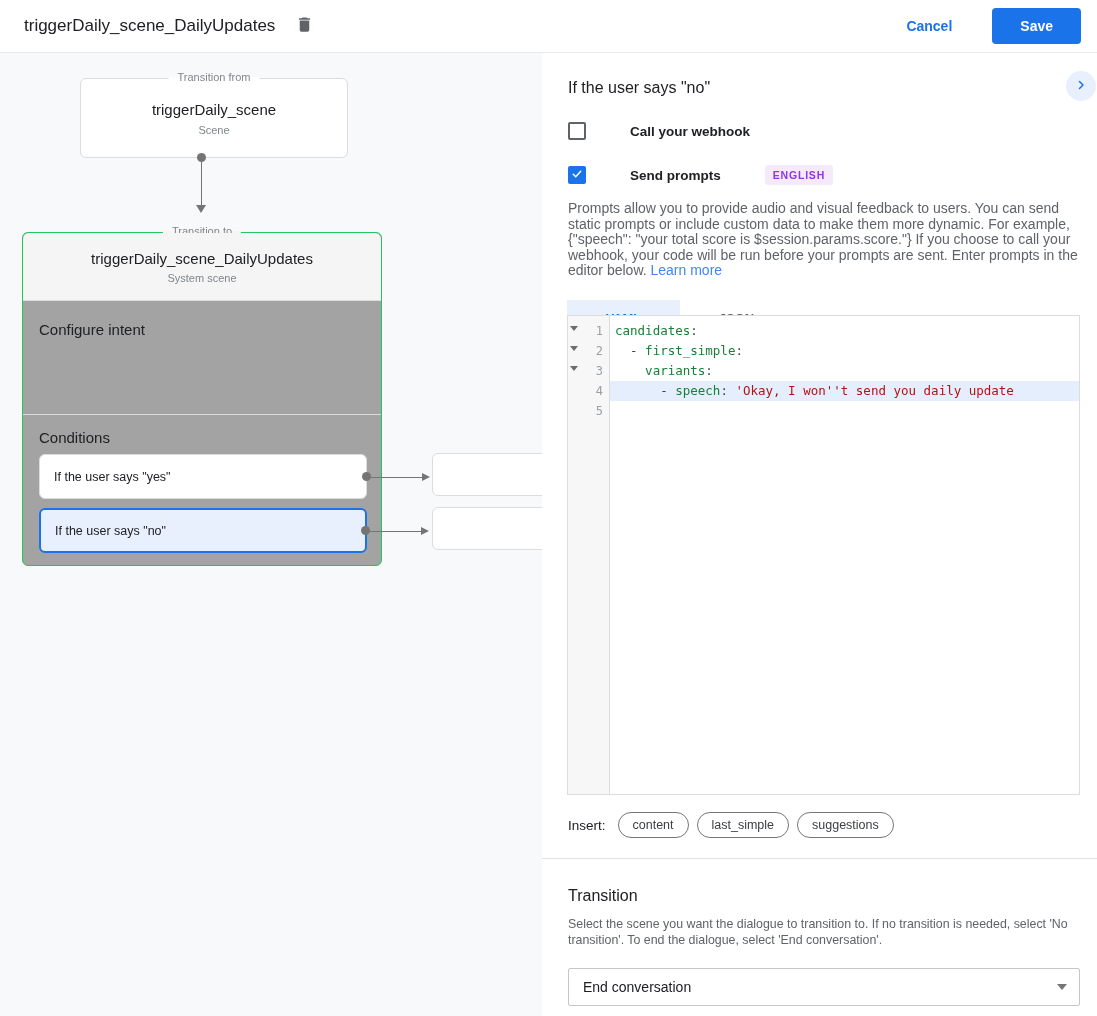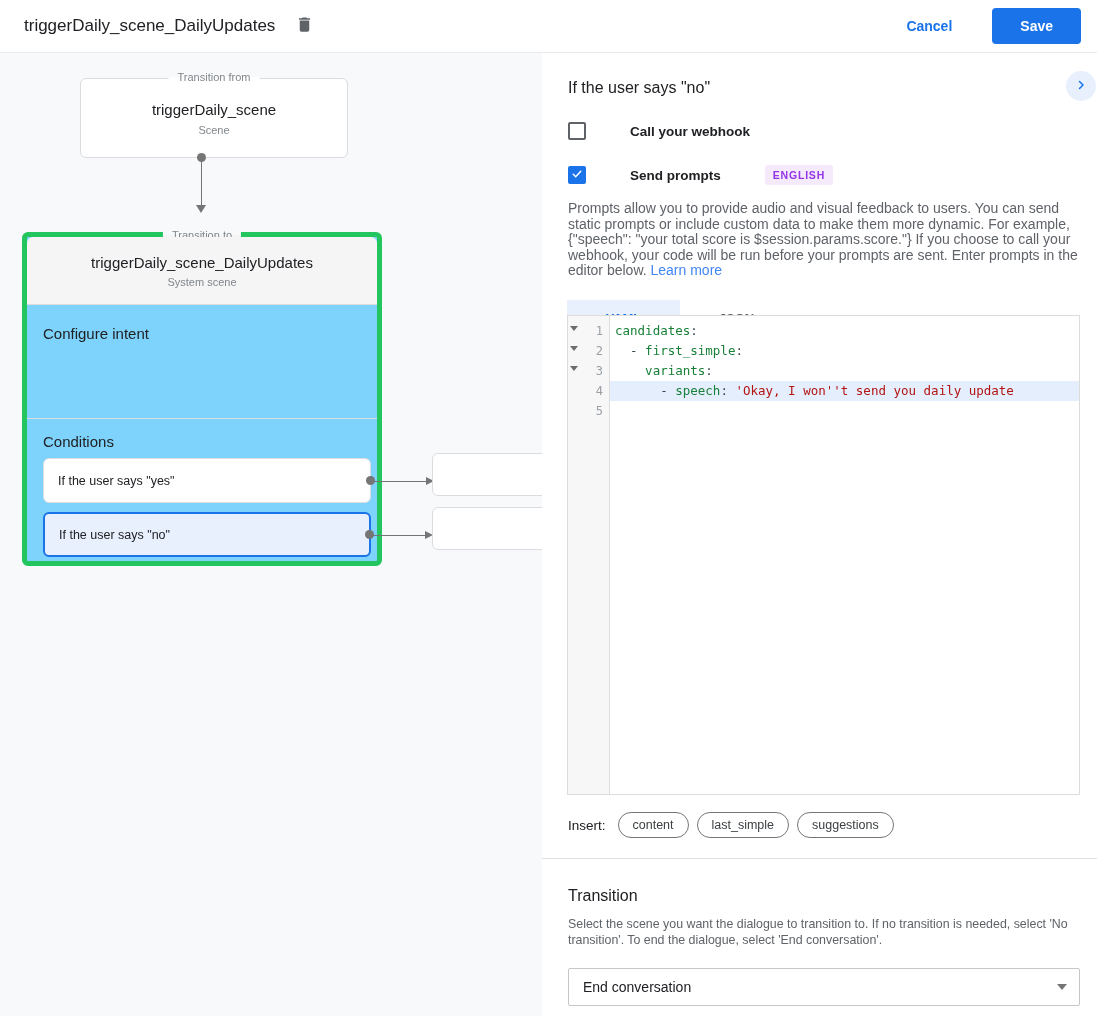--- a/index.html
+++ b/index.html
@@ -25,22 +25,22 @@
     justify-content:center; gap:6px; cursor:pointer; }
   .from-node .legend { background:linear-gradient(#f8f9fa 50%, #ffffff 50%); }
   .node-title { font-size:15px; color:#202124; }
   .node-sub { font-size:11px; color:#80868b; }
 
   .vconn { position:absolute; left:196px; top:100px; width:10px; height:112px; }
   .vconn .dot { position:absolute; left:0.5px; top:0; width:9px; height:9px; border-radius:50%; background:#757575; }
   .vconn .line { position:absolute; left:4.5px; top:8px; width:1.5px; height:44px; background:#757575; }
   .vconn .arrow { position:absolute; left:0; top:52px; border-left:5px solid transparent; border-right:5px solid transparent; border-top:8px solid #757575; }
 
-  .to-card { position:absolute; left:22px; top:179px; width:360px; height:334px; background:#7dd3fc;
-    border:5px solid #22c55e; border-radius:6px; }
+  .to-card { position:absolute; left:22px; top:179px; width:360px; height:334px; background:#a3a3a3;
+    border:1px solid #22c55e; border-radius:6px; }
   .to-card .legend { background:linear-gradient(#f8f9fa 50%, #f5f5f6 50%); }
   .to-card-header { position:absolute; left:0; top:0; width:100%; height:68px; background:#f5f5f6;
     border-bottom:1px solid #dadce0; border-radius:6px 6px 0 0; display:flex; flex-direction:column;
     align-items:center; justify-content:center; gap:5px; }
   .sec-label { position:absolute; left:16px; font-size:15px; color:#202124; }
   .intent-box { position:absolute; left:16px; top:116px; width:328px; height:45px; border:1px solid #dadce0;
     border-radius:6px; background:#fff; display:flex; align-items:center; padding:0 14px; font-size:13px; cursor:pointer; }
   .card-divider { position:absolute; left:0; top:181px; width:100%; height:1px; background:#dadce0; }
   .cond { position:absolute; left:16px; width:328px; height:45px; border:1px solid #dadce0; border-radius:6px;
     background:#fff; display:flex; align-items:center; padding:0 14px; font-size:12.5px; cursor:pointer; }

